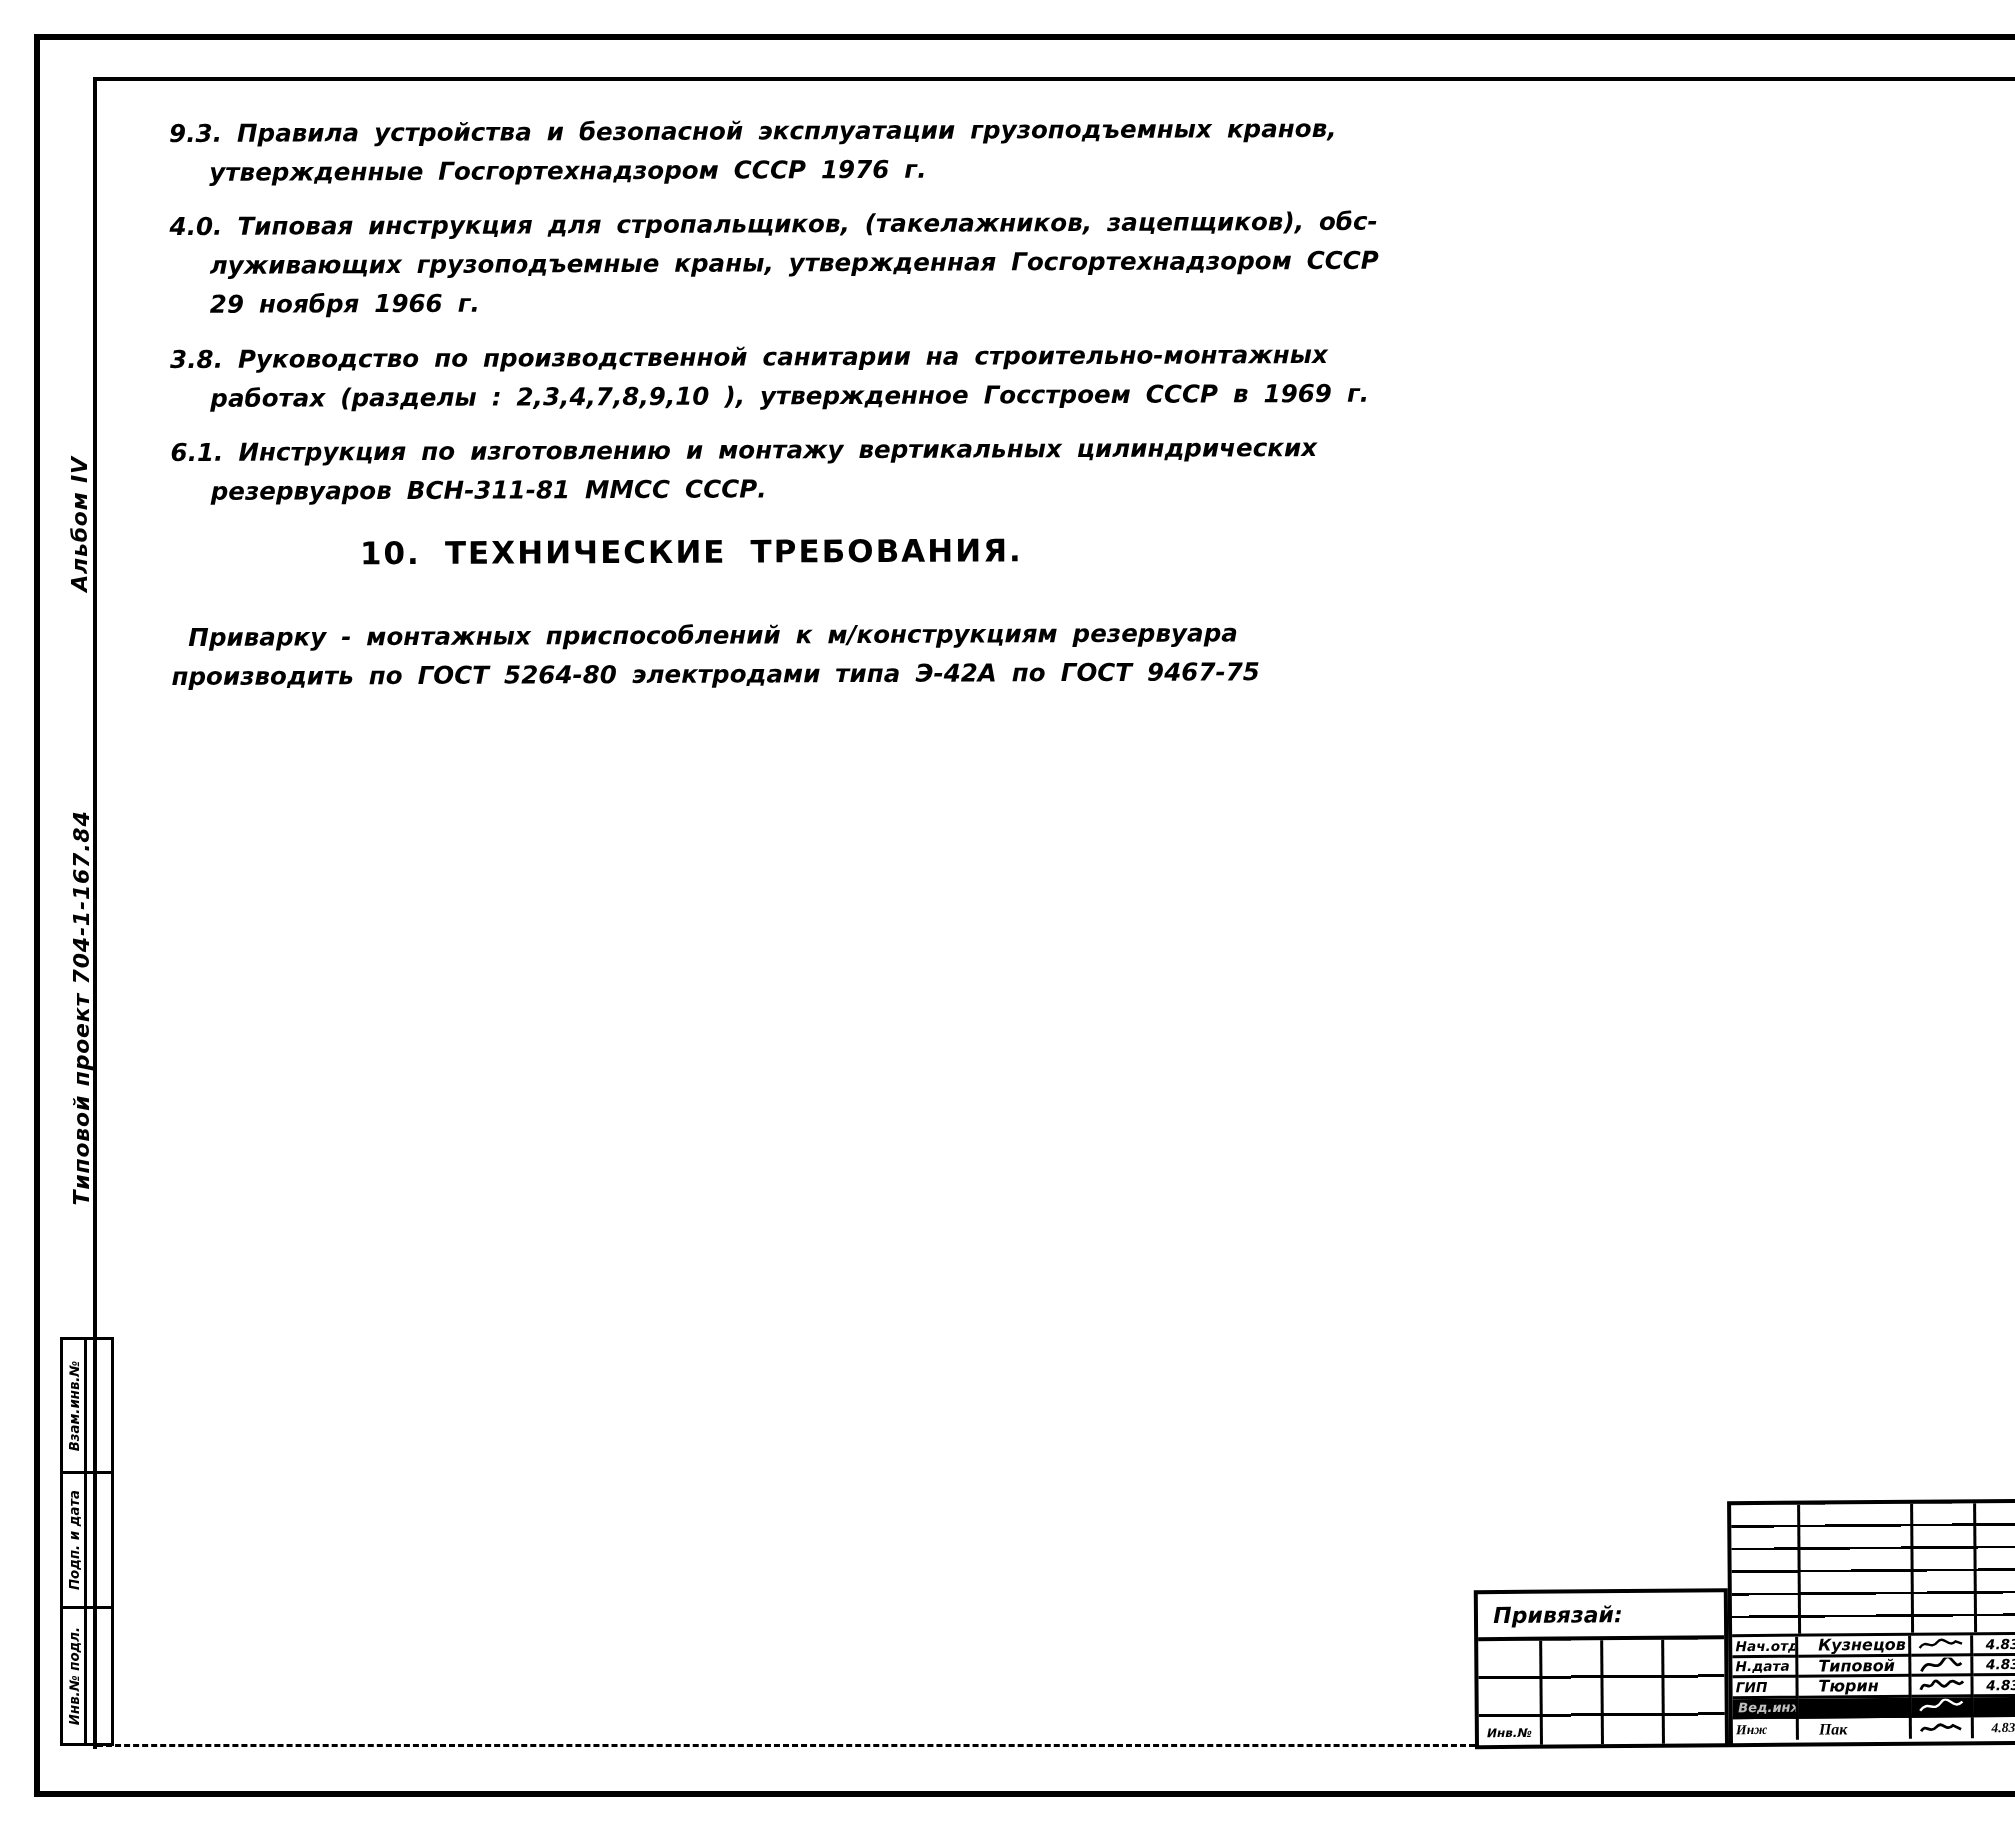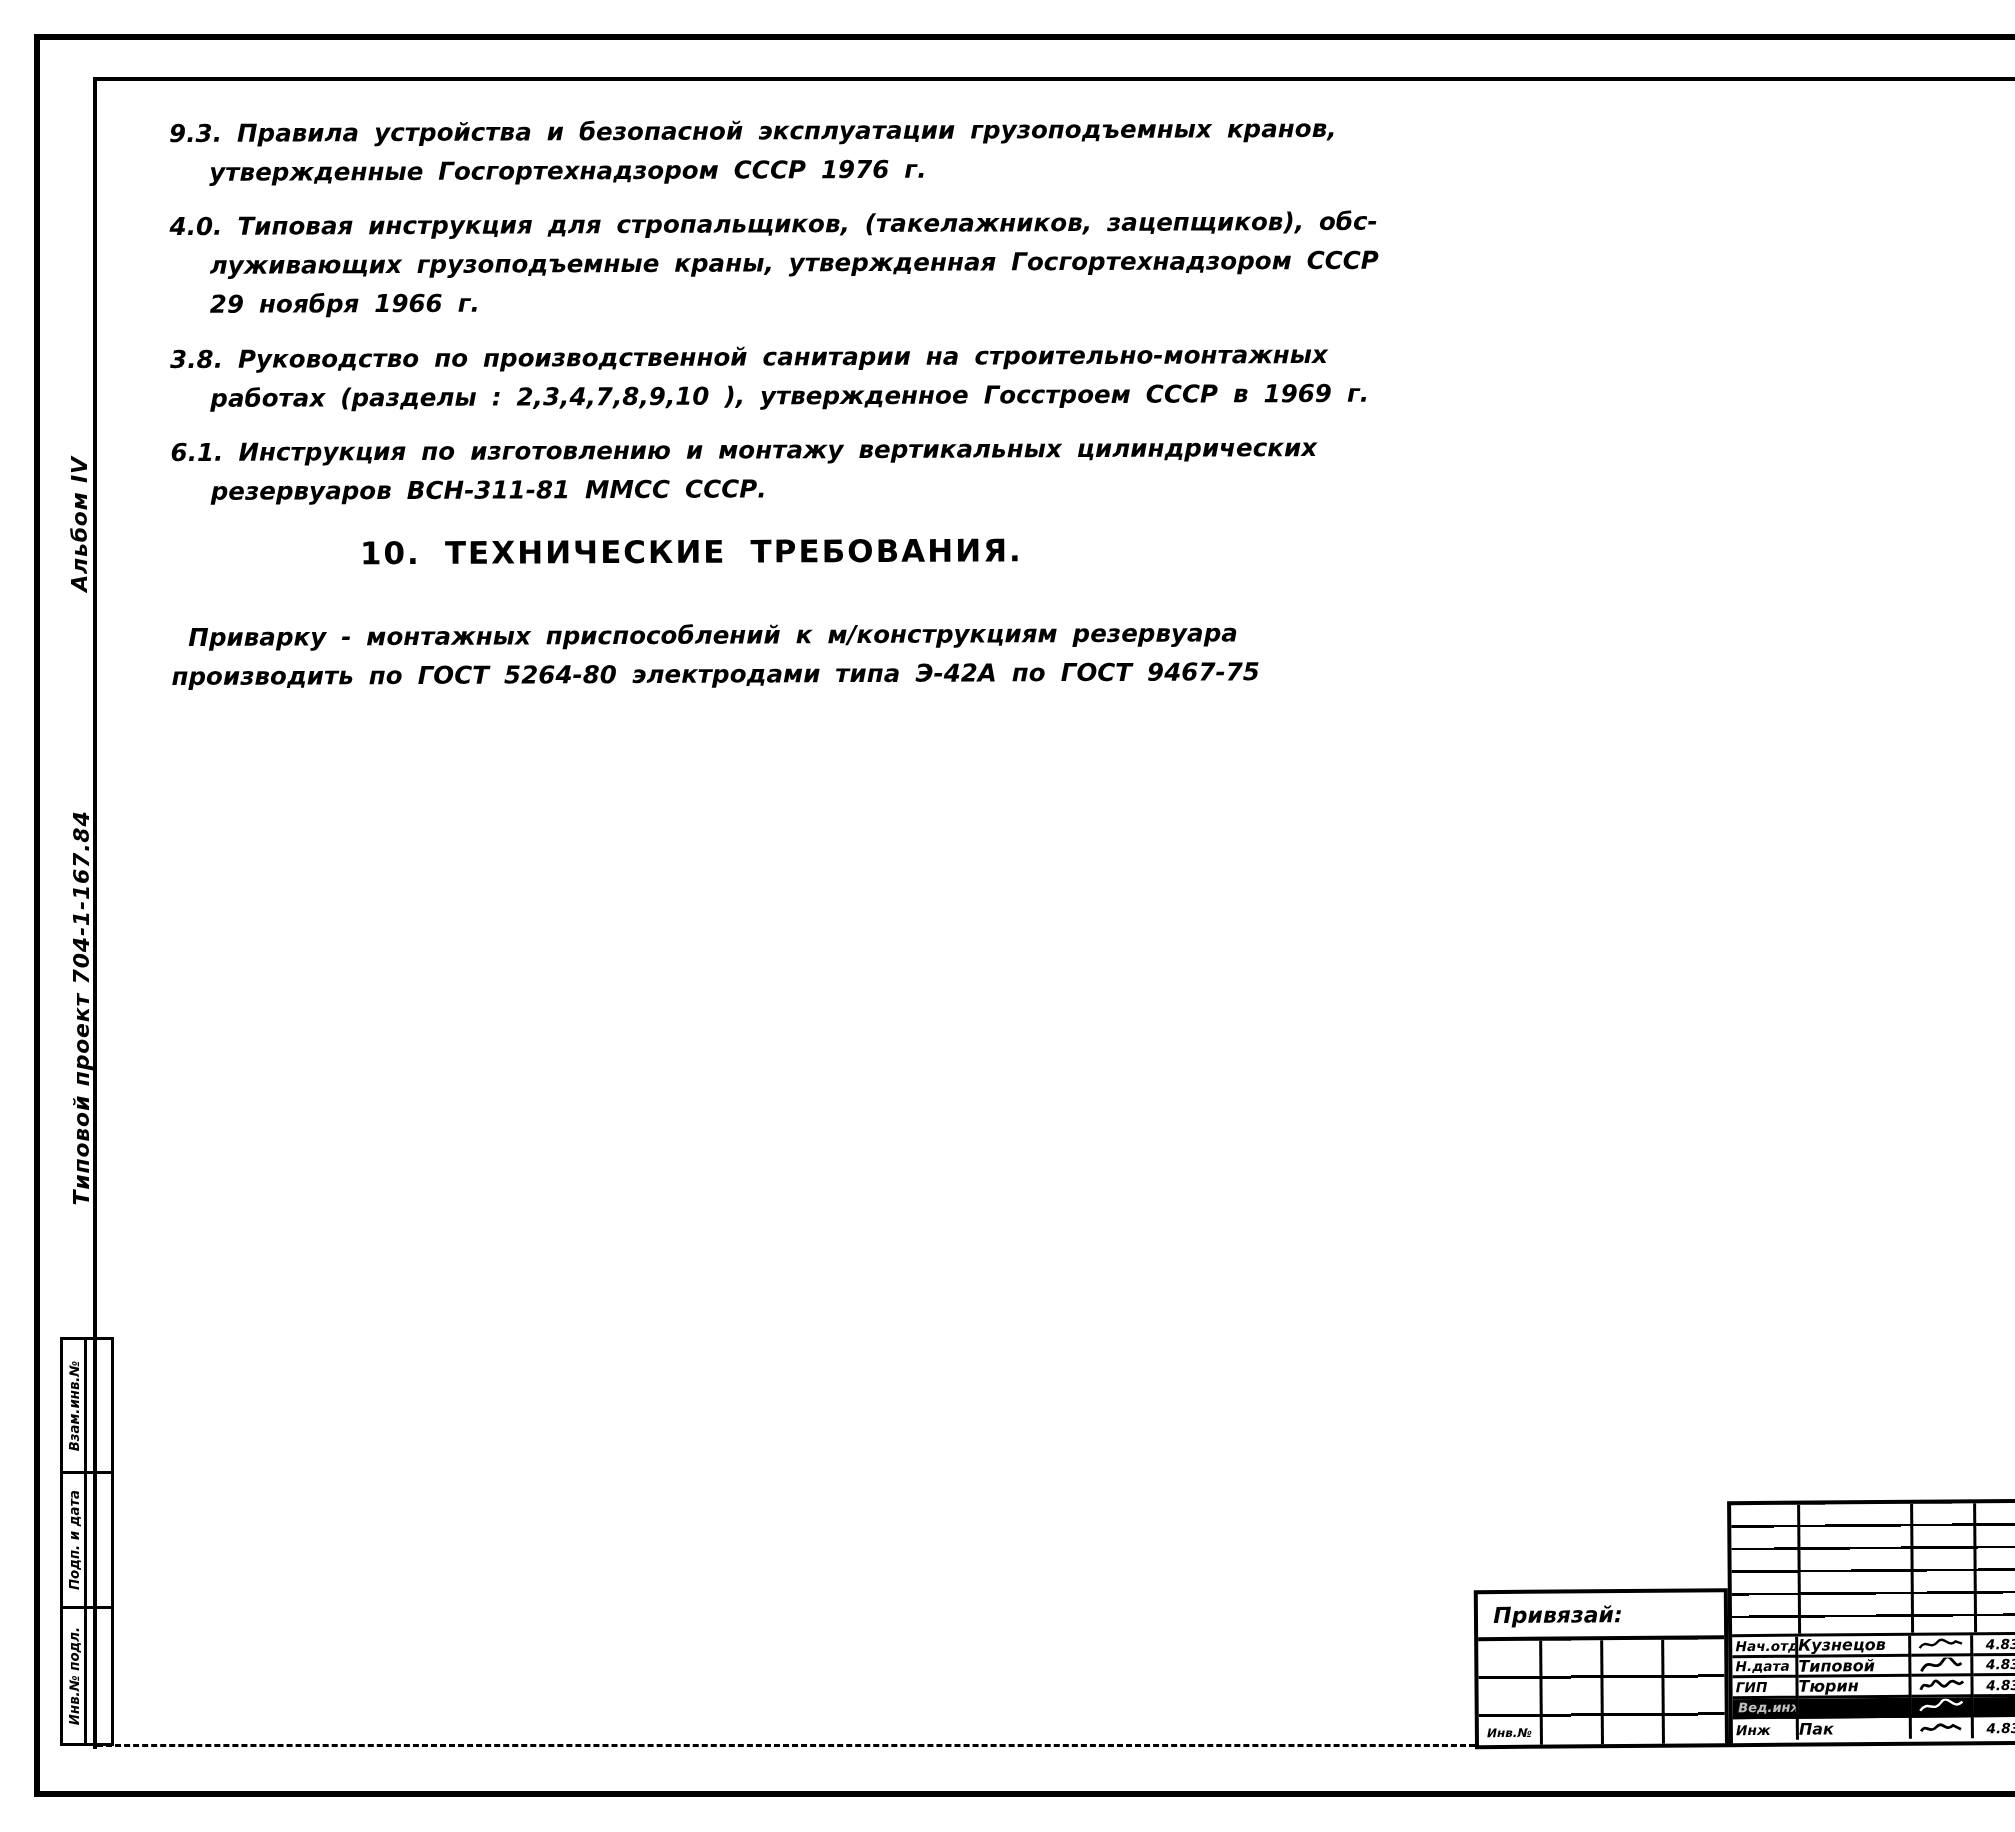--- a/index.html
+++ b/index.html
@@ -102,23 +102,23 @@
     background-size:3.2px 100%,3.2px 100%,3.2px 100%,100% 100%;
     background-position:66px 0,179px 0,242px 0,0 0;
     background-repeat:no-repeat,no-repeat,no-repeat,no-repeat;
   }
   .sig-row{display:grid;grid-template-columns:66px 113px 62px 59px;height:20.6px;}
   .sig-row > div{
     border-right:3.2px solid #000;border-bottom:3.2px solid #000;
     display:flex;align-items:center;overflow:hidden;position:relative;
   }
   .sig-row > div:last-child{border-right:none;}
-  .sig-row.last > div{border-bottom:none;}
+  .sig-row.last > div{border-bottom:none;font-family:Liberation Serif, serif;}
   .sig-role{font-size:13.7px;padding-left:3.2px;}
-  .sig-name{font-size:16px;padding-left:0;}
+  .sig-name{font-size:16px;padding-left:20px;}
   .sig-sig{justify-content:center;}
   .sig-date{font-size:13.7px;justify-content:center;}
   .smudge{background:#000;color:#fff;}
   .smudge .ghost{opacity:.75;font-size:13px;padding-left:2.4px;}
   .scribble{width:48px;height:15.3px;}
 </style>
 </head>
 <body>
 
 <div class="sheet">

